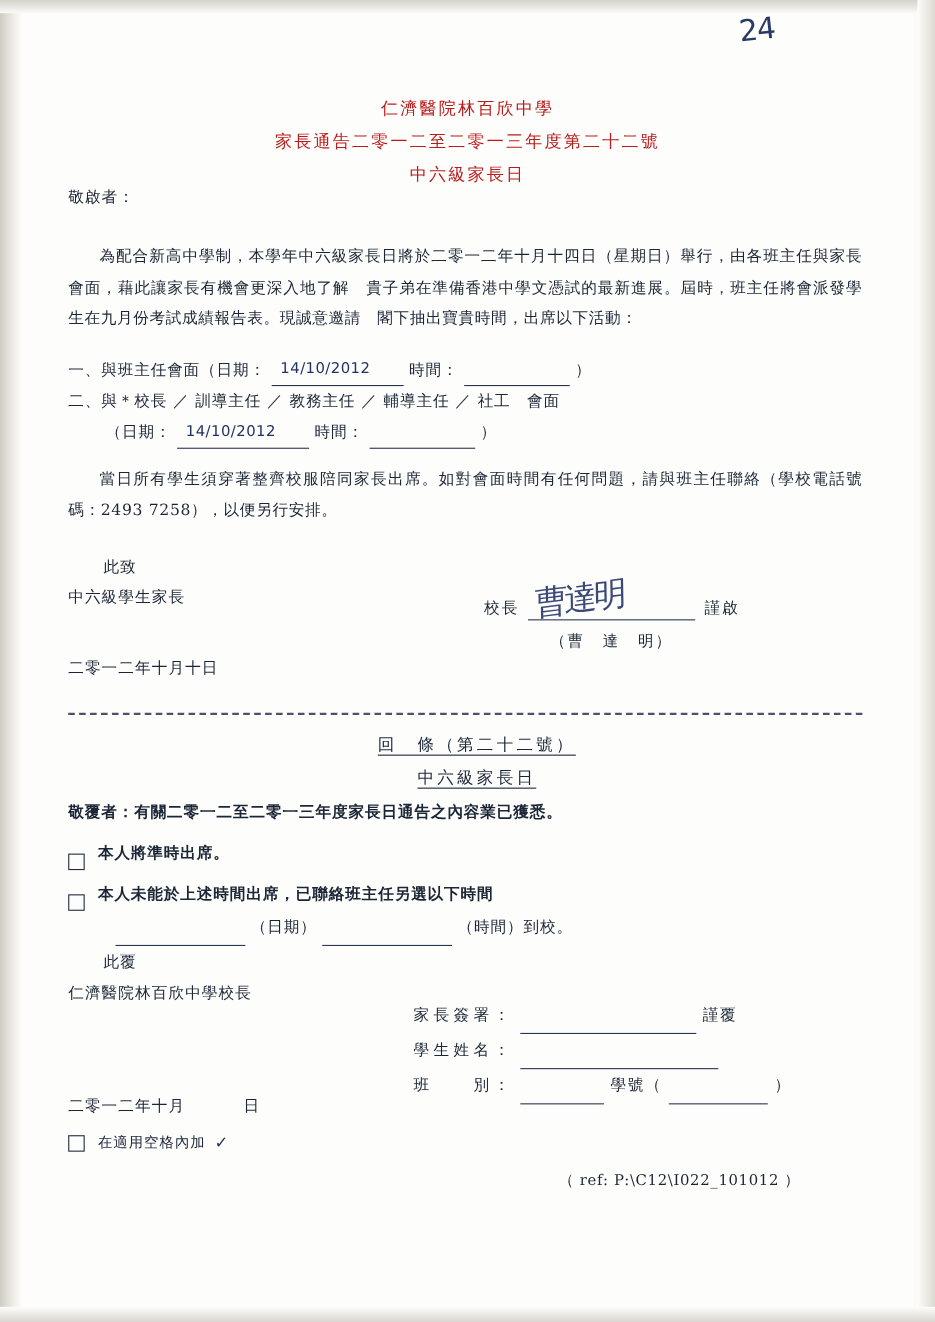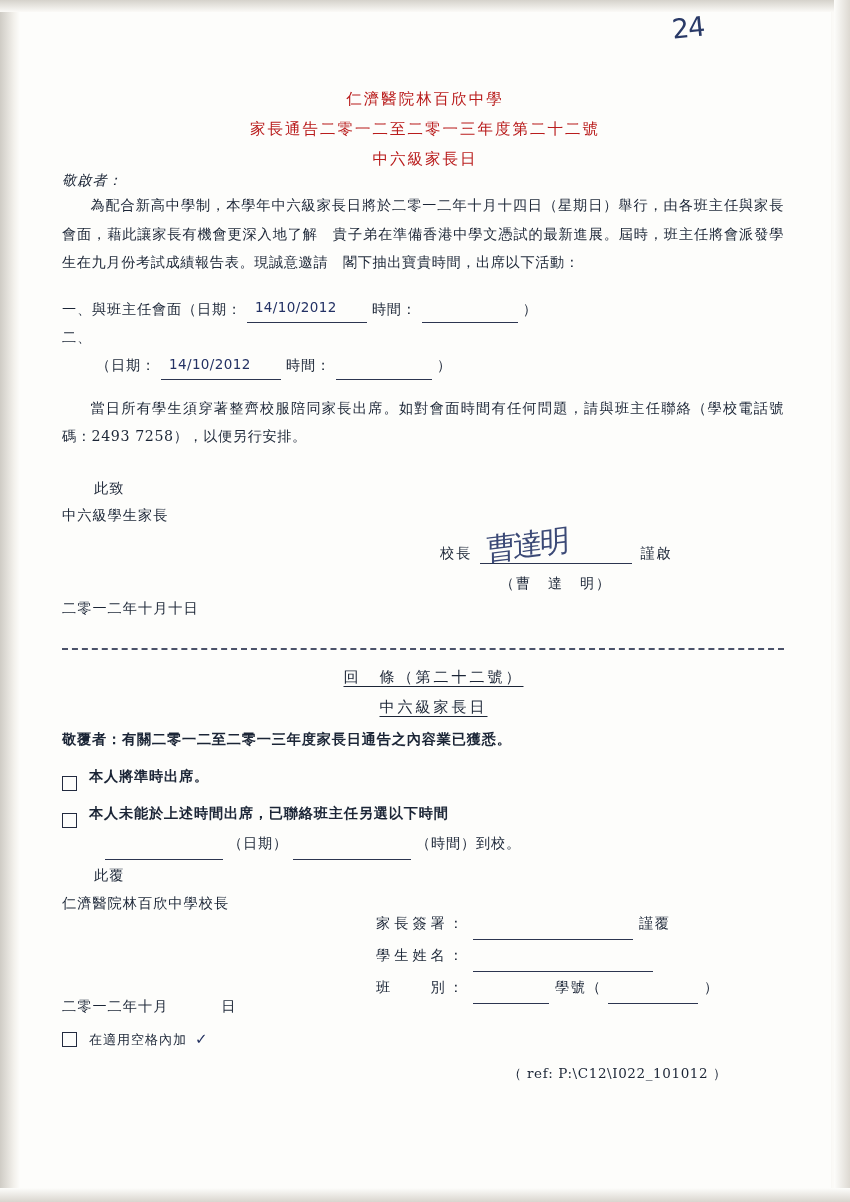--- a/index.html
+++ b/index.html
@@ -92,22 +92,21 @@
   .t3 { font-size: 15px; }
 
   .body-text {
     position: absolute;
     left: 62px;
     top: 170px;
     width: 722px;
   }
   .salut {
     letter-spacing: 1px;
-    margin-bottom: 0;
-    font-style: italic;
+    margin-bottom: 28px;
   }
   .para {
     text-align: justify;
     text-indent: 2em;
     letter-spacing: 0.6px;
     line-height: 2.0;
     margin: 0 0 10px 0;
   }
   .item-line {
     letter-spacing: 0.8px;
@@ -354,20 +353,21 @@
         </span>
         <span>時間：</span>
         <span class="fill w-time">
           <span class="hand"></span>
         </span>
         <span>）</span>
       </div>
 
       <div class="item-line">
         <span>二、</span>
+        <span>與＊校長 ／ 訓導主任 ／ 教務主任 ／ 輔導主任 ／ 社工　會面</span>
       </div>
 
       <div class="item-line indent">
         <span>（日期：</span>
         <span class="fill w-date">
           <span class="hand">14/10/2012</span>
         </span>
         <span>時間：</span>
         <span class="fill w-time">
           <span class="hand"></span>

